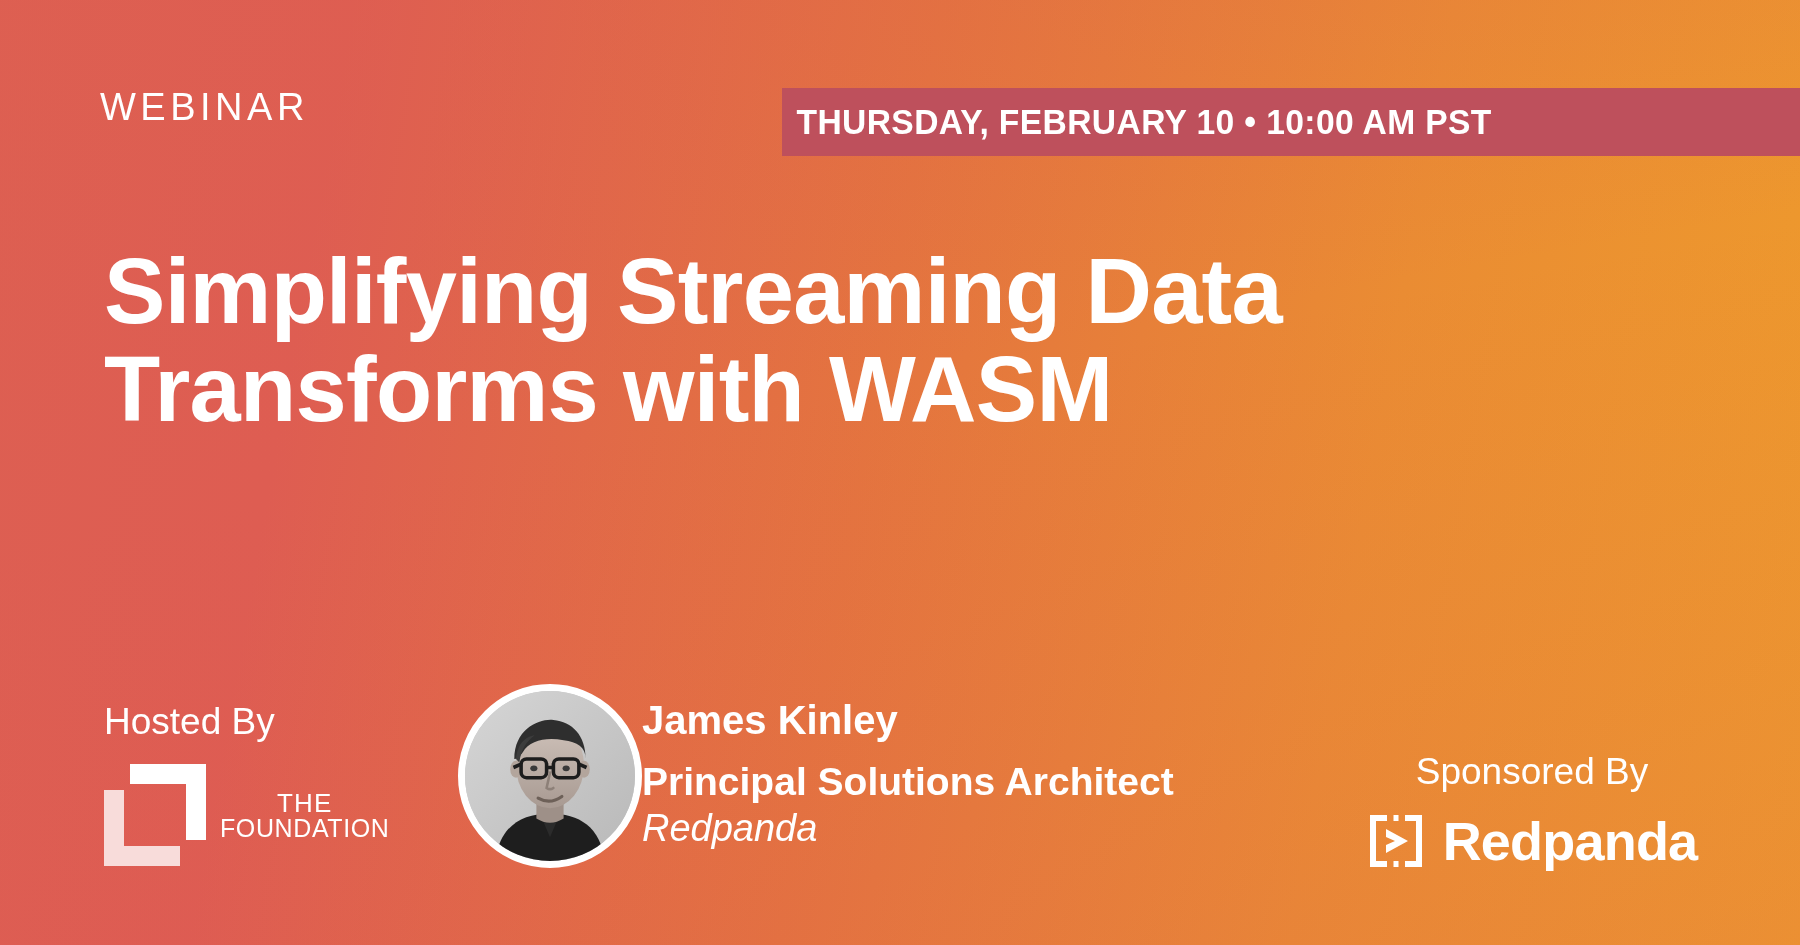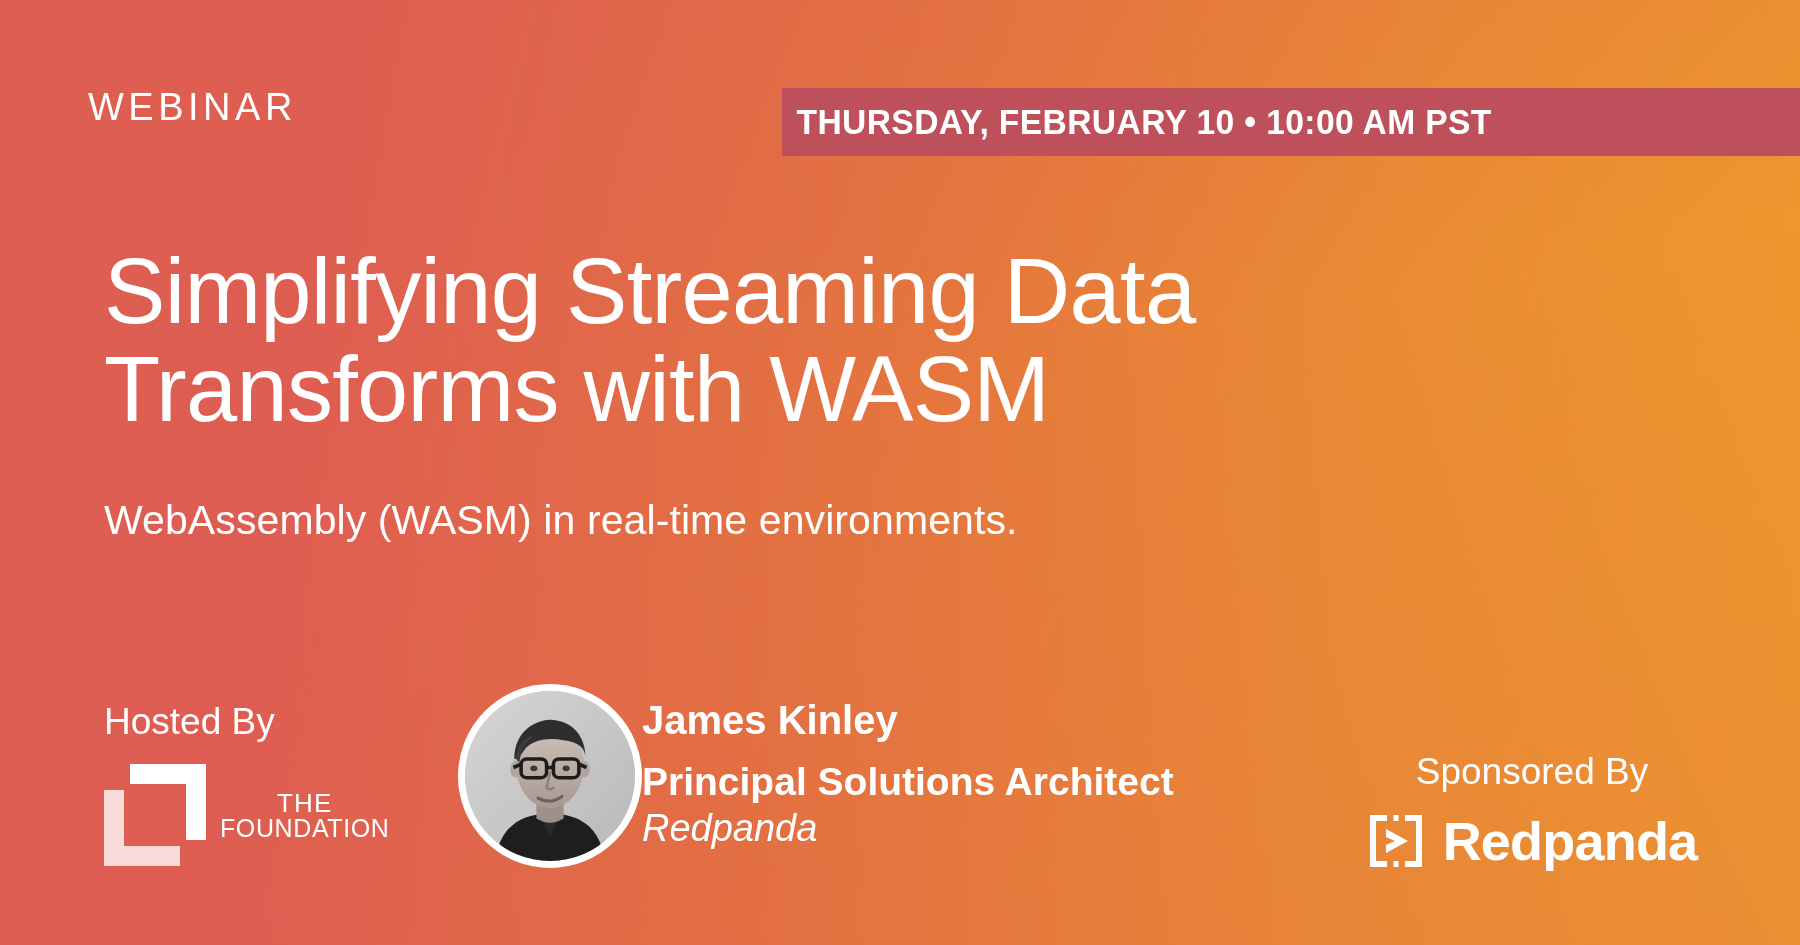--- a/index.html
+++ b/index.html
@@ -20,21 +20,21 @@
     position: absolute;
     inset: 0;
     background: linear-gradient(170deg, rgba(222,96,80,0.28) 0%, rgba(222,96,80,0.0) 42%, rgba(220,84,89,0.16) 100%);
     pointer-events: none;
   }
   .layer { position: relative; z-index: 2; width: 100%; height: 100%; }
 
   
   .eyebrow {
     position: absolute;
-    left: 88px;
+    left: 100px;
     top: 88px;
     color: #ffffff;
     font-size: 38px;
     font-weight: 300;
     letter-spacing: 4.5px;
     line-height: 1;
     white-space: nowrap;
   }
 
   
@@ -59,21 +59,21 @@
   }
 
   
   .title {
     position: absolute;
     left: 104px;
     top: 242px;
     width: 1300px;
     color: #ffffff;
     font-size: 92px;
-    font-weight: 400;
+    font-weight: 700;
     line-height: 1.07;
     letter-spacing: -0.7px;
   }
   .title-line { display: block; white-space: nowrap; }
 
   
   .subtitle {
     position: absolute;
     left: 104px;
     top: 491px;
@@ -242,21 +242,20 @@
     <div class="date-banner">
       <span class="date-banner-text">THURSDAY, FEBRUARY 10 • 10:00 AM PST</span>
     </div>
 
     <div class="title">
       <span class="title-line">Simplifying Streaming Data</span>
       <span class="title-line">Transforms with WASM</span>
     </div>
 
     <div class="subtitle">
-      <span class="subtitle-line">WebAssembly (WASM) in real-time environments.</span>
     </div>
 
     <div class="hosted">
       <div class="hosted-label">Hosted By</div>
       <div class="lf-logo">
         <div class="lf-mark">
           <div class="sq-pink"></div>
           <div class="sq-white"></div>
         </div>
         <div class="lf-words">

